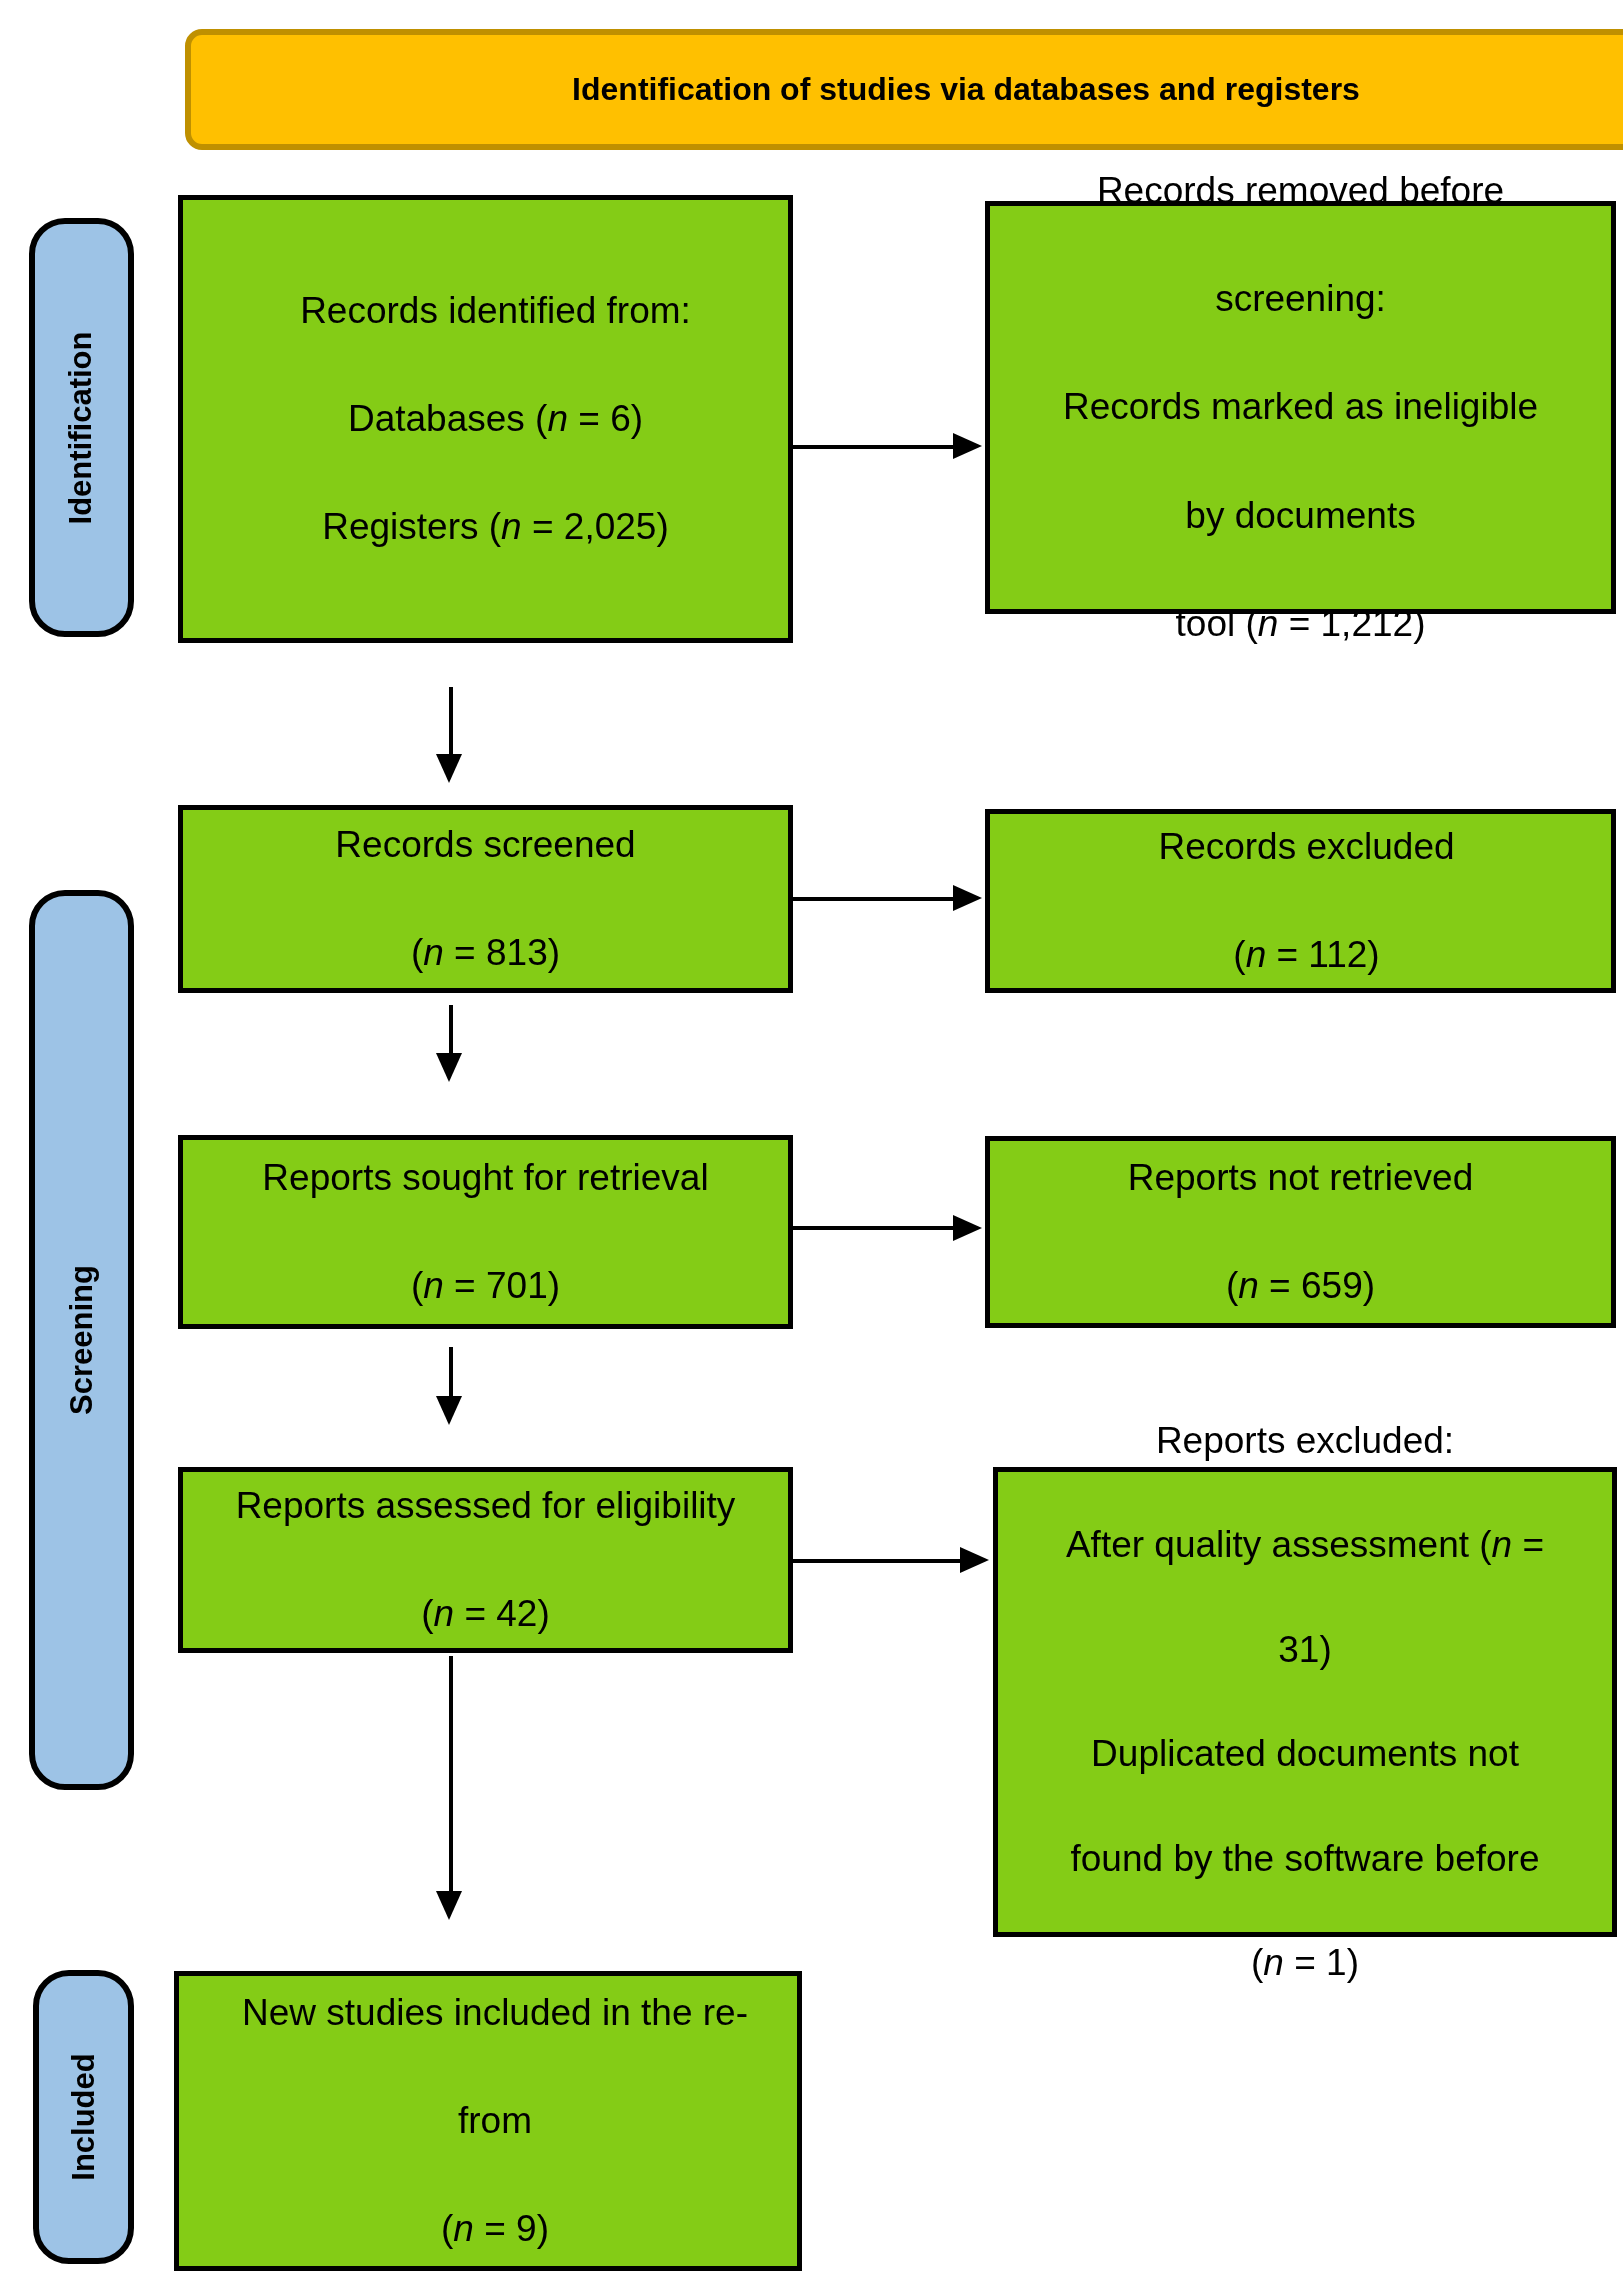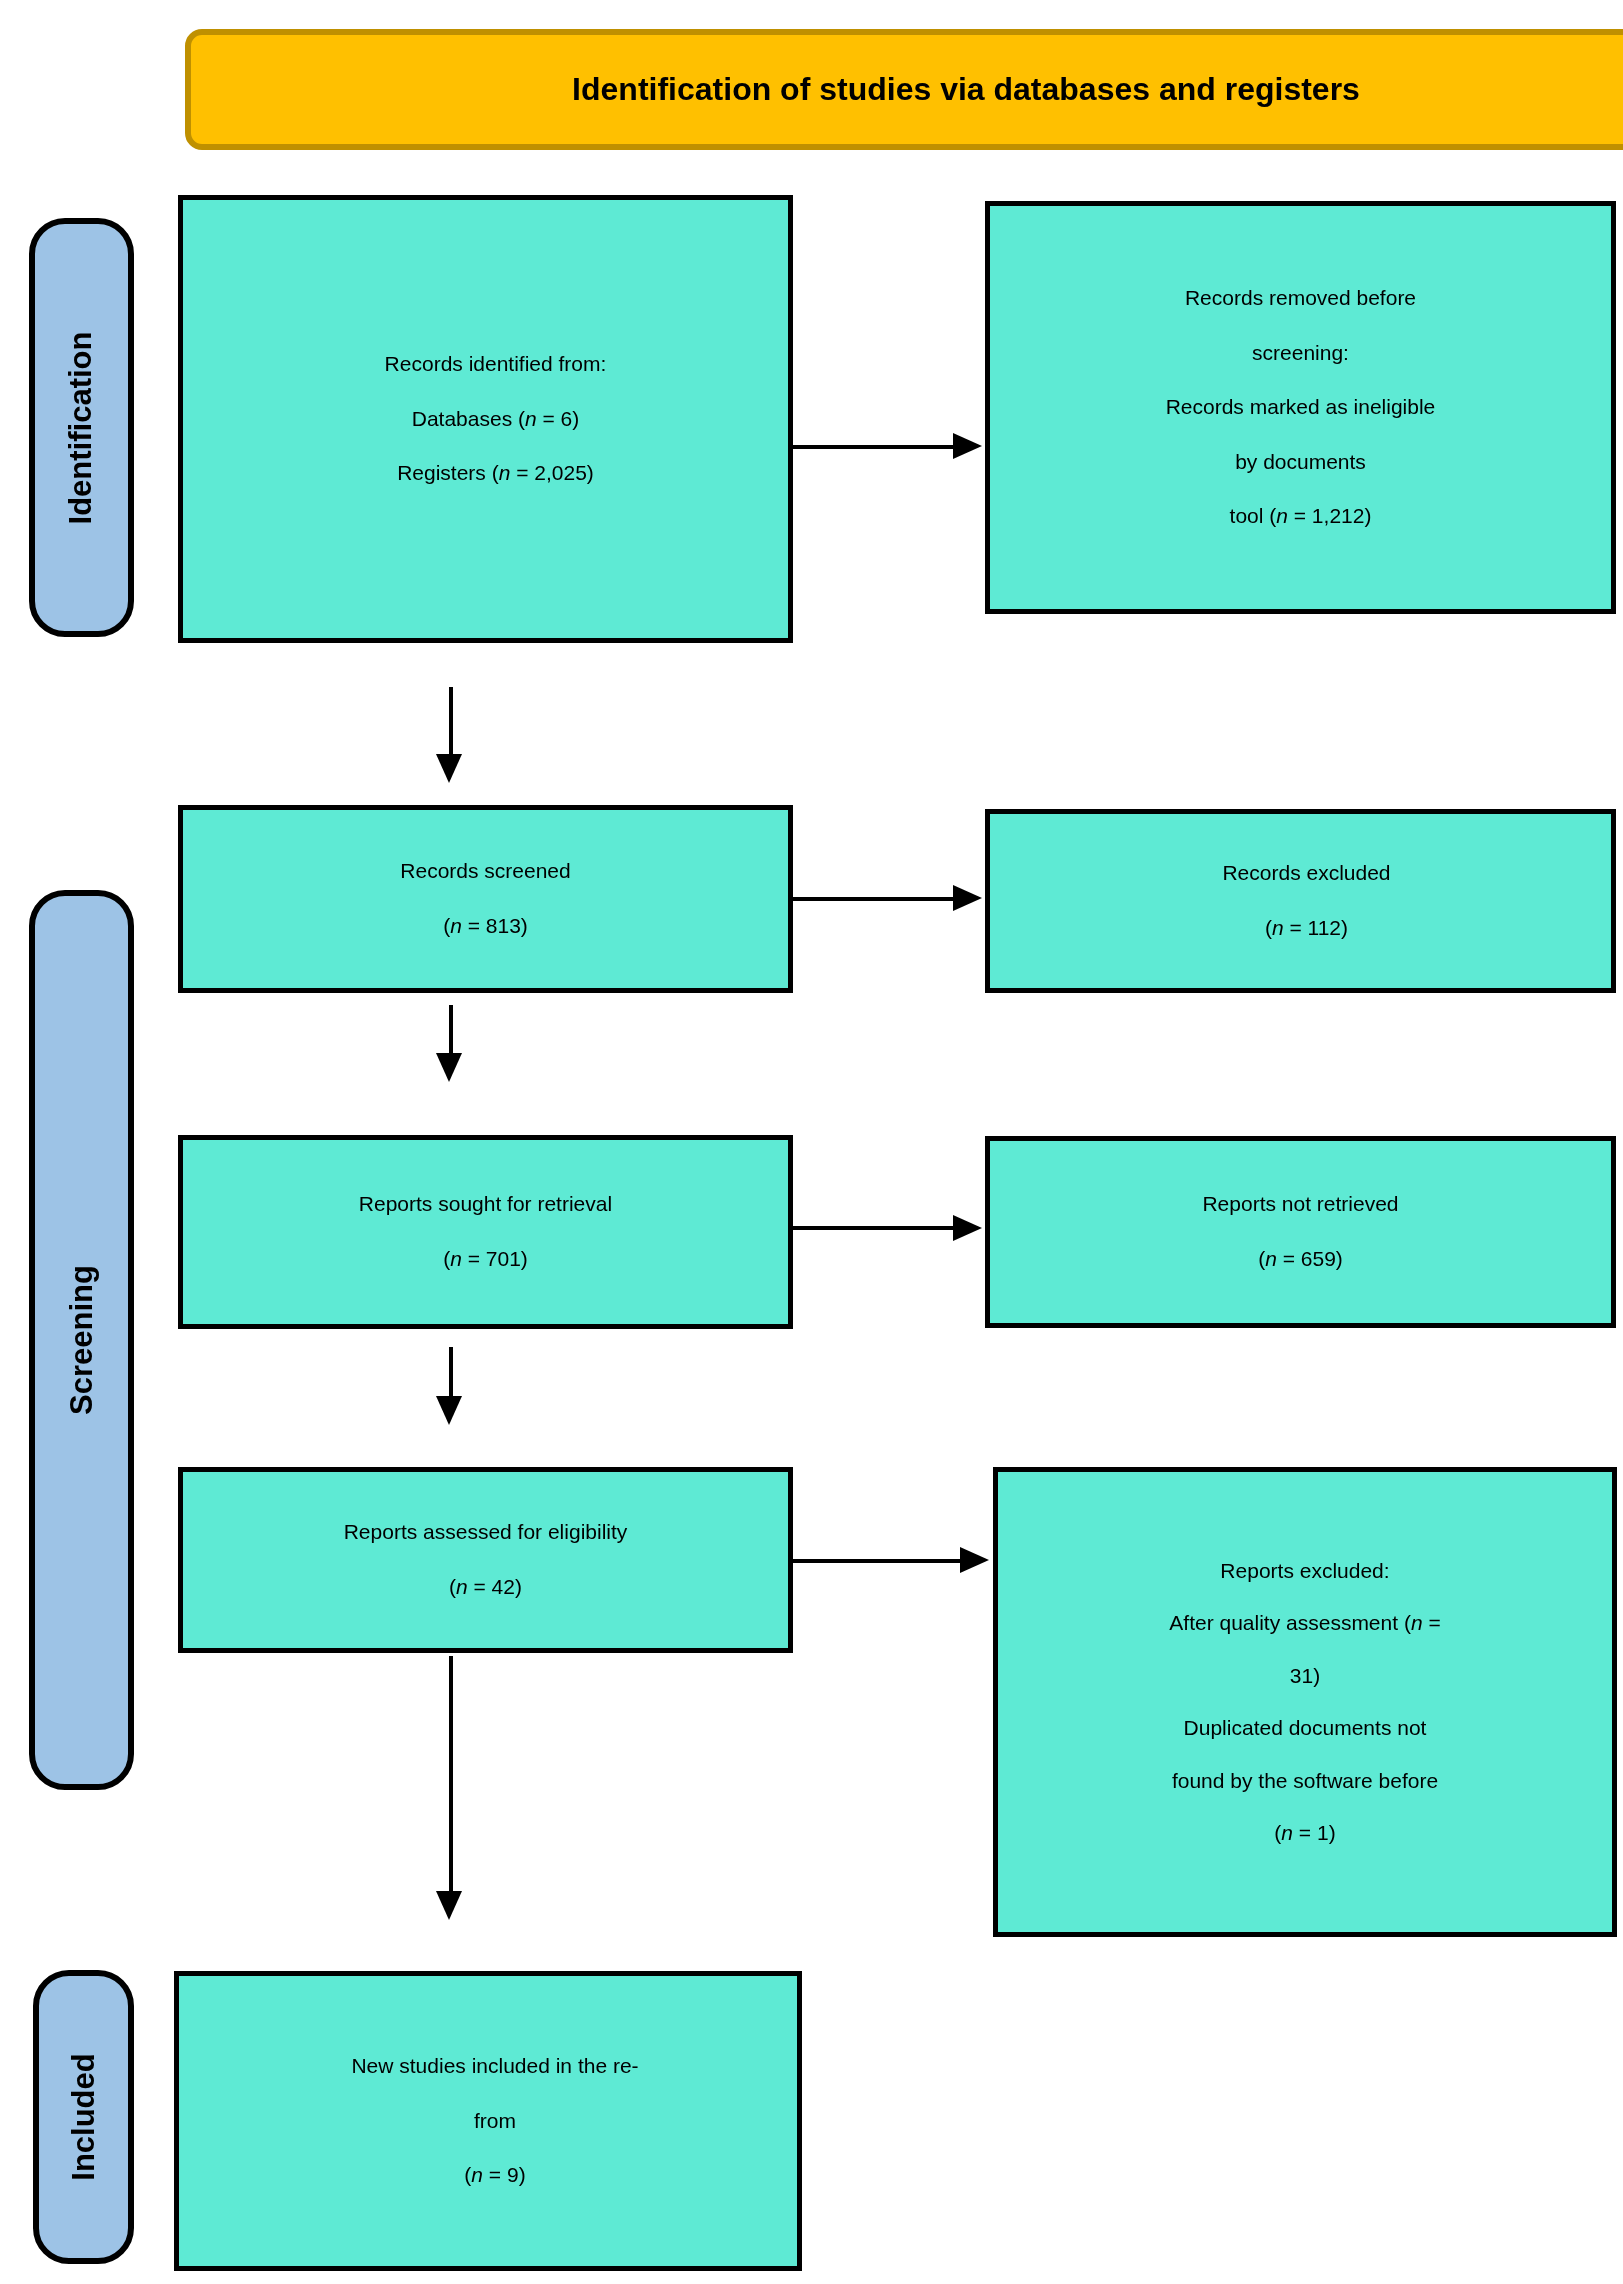--- a/index.html
+++ b/index.html
@@ -31,26 +31,27 @@
     overflow: visible;
   }
   .stage .rot {
     transform: rotate(-90deg);
     white-space: nowrap;
     font-size: 31px; font-weight: bold;
   }
   .fbox {
     position: absolute;
     box-sizing: border-box;
-    background: #5eead4;
+    background: #84cc16;
     border: 5px solid var(--box-border, #000000);
     display: flex; flex-direction: column;
     align-items: center; justify-content: center;
     text-align: center;
-    font-size: 21px;
+    font-size: 37px;
+    gap: 12px;
   }
   .fbox .tline { line-height: 2.6; white-space: nowrap; }
   .fbox.dense .tline { line-height: 2.5; }
   .alh { position: absolute; height: 4px; background: var(--arrow, #000000); }
   .alv { position: absolute; width: 4px; background: var(--arrow, #000000); }
   .ahr {
     position: absolute; width: 0; height: 0;
     border-top: 13.5px solid transparent;
     border-bottom: 13.5px solid transparent;
     border-left: 29px solid var(--arrow, #000000);

